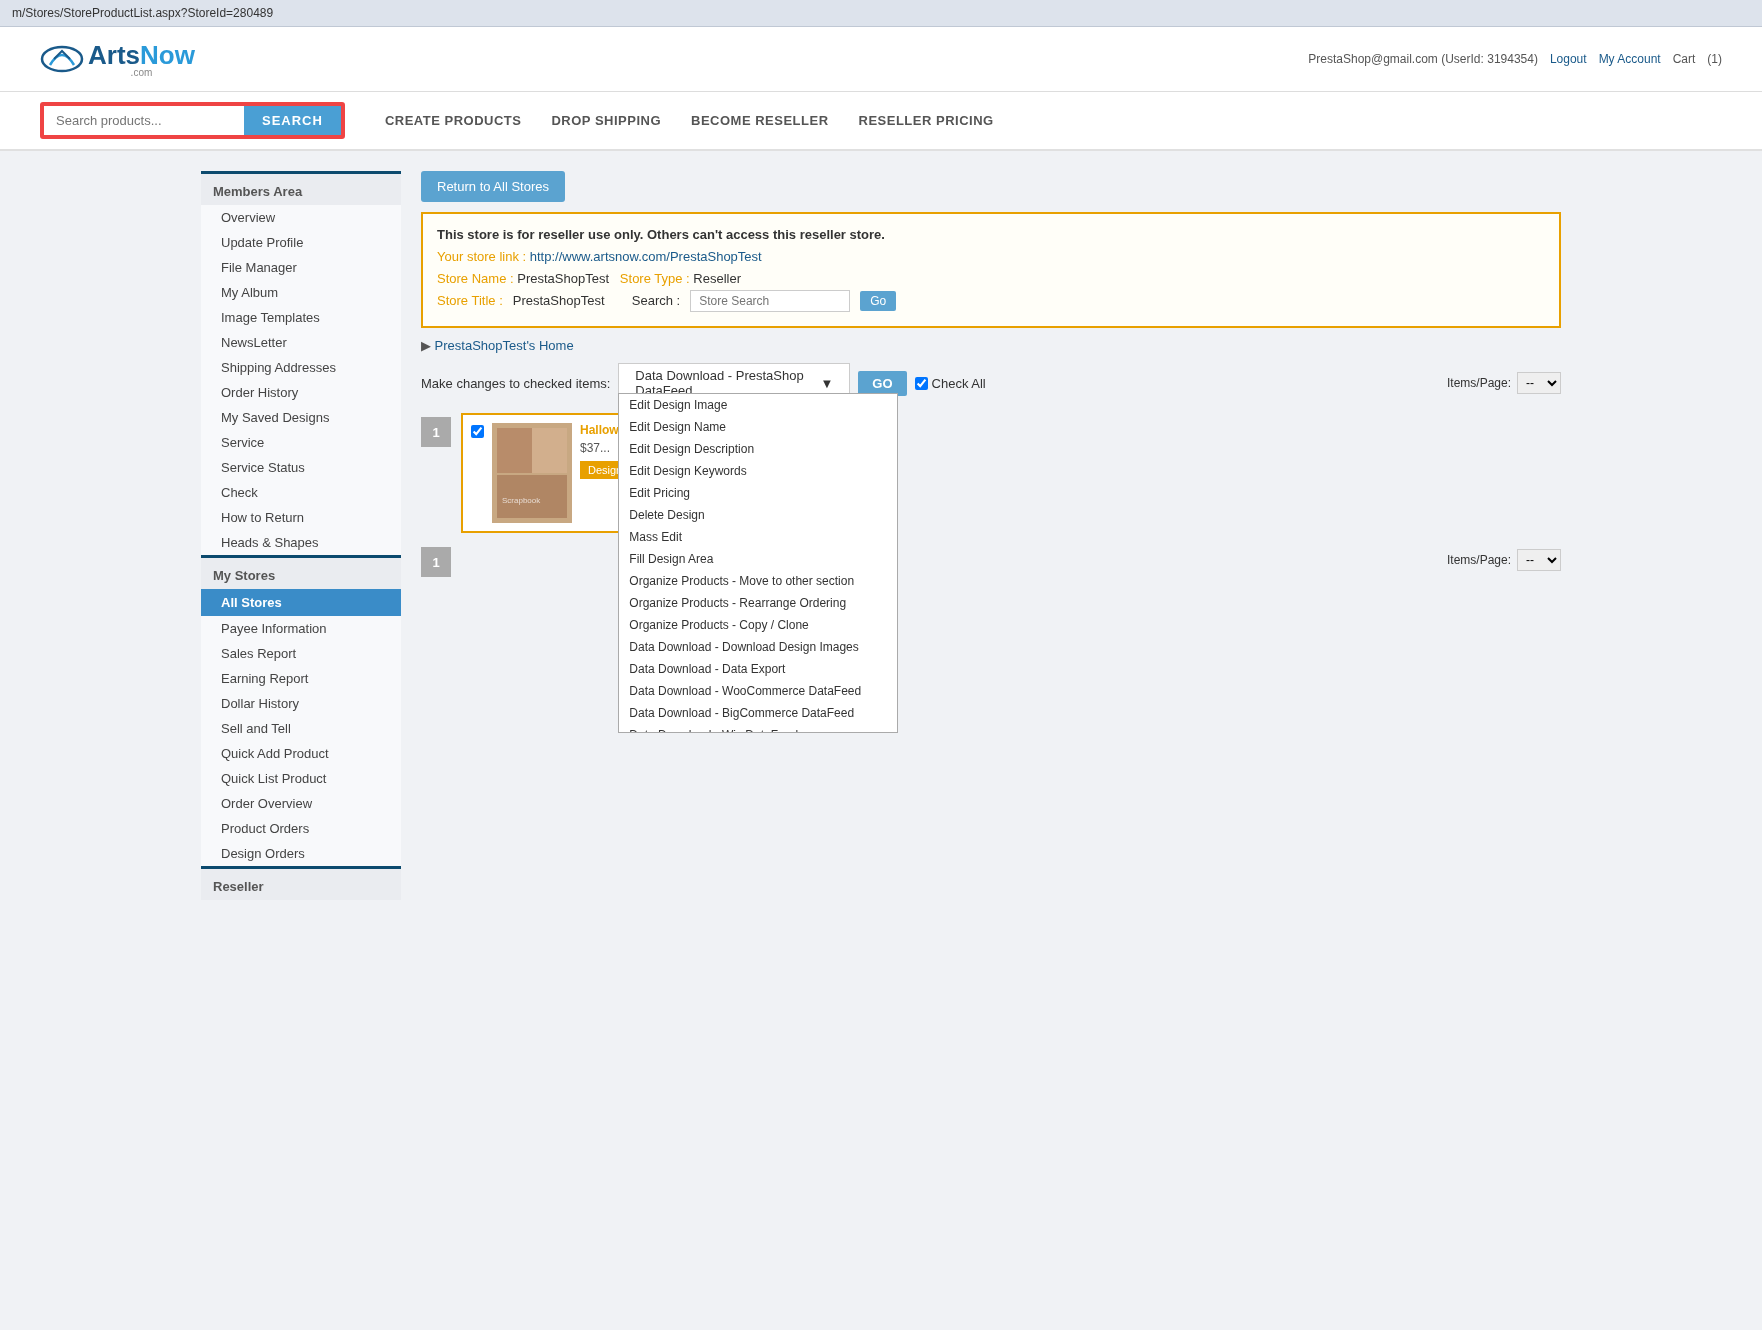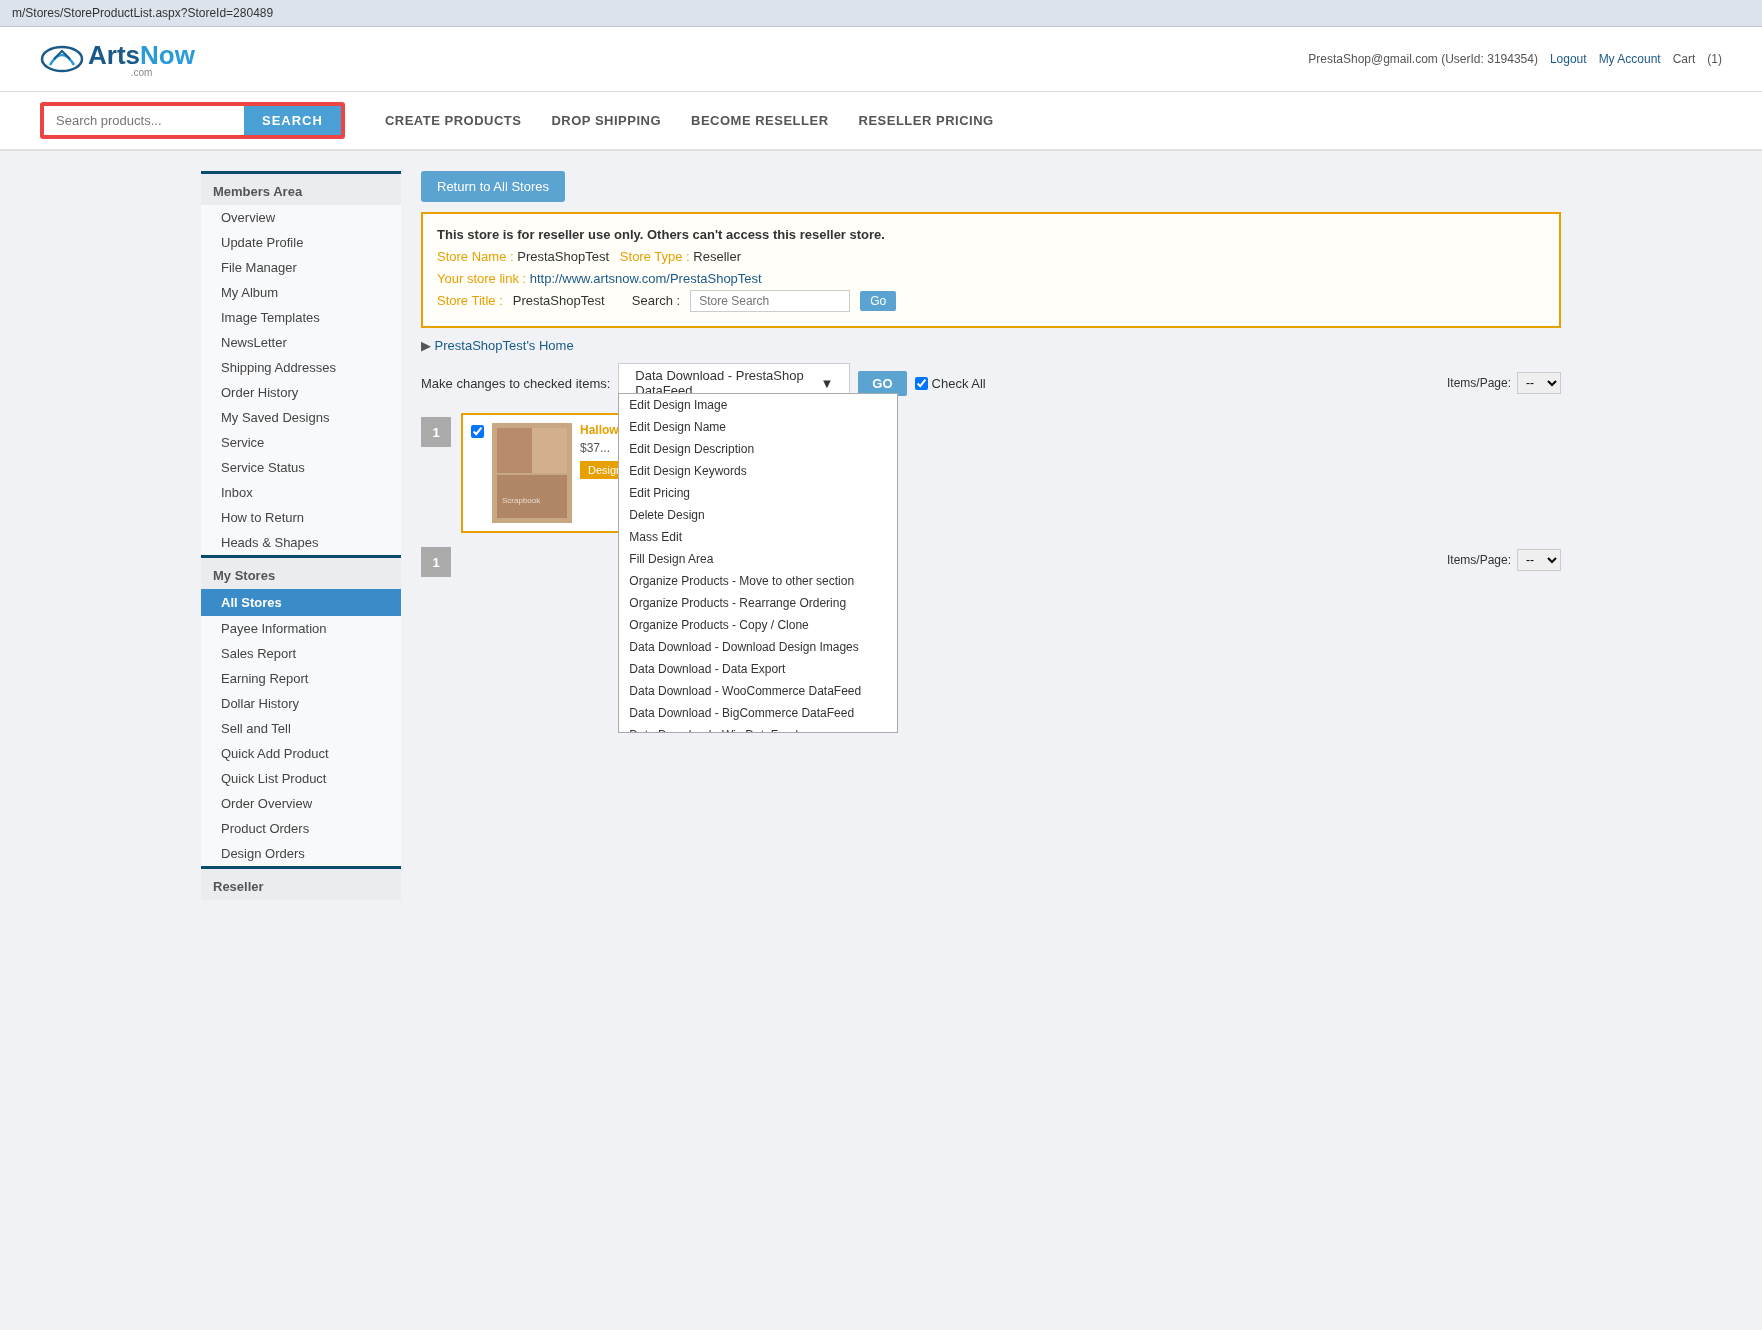--- a/index.html
+++ b/index.html
@@ -382,21 +382,21 @@
     <a class="sidebar-item">Update Profile</a>
     <a class="sidebar-item">File Manager</a>
     <a class="sidebar-item">My Album</a>
     <a class="sidebar-item">Image Templates</a>
     <a class="sidebar-item">NewsLetter</a>
     <a class="sidebar-item">Shipping Addresses</a>
     <a class="sidebar-item">Order History</a>
     <a class="sidebar-item">My Saved Designs</a>
     <a class="sidebar-item">Service</a>
     <a class="sidebar-item">Service Status</a>
-    <a class="sidebar-item">Inbox</a>
+    <a class="sidebar-item">Check</a>
     <a class="sidebar-item">How to Return</a>
     <a class="sidebar-item">Heads &amp; Shapes</a>
 
     <div class="sidebar-section-title">My Stores</div>
     <a class="sidebar-item active-blue">All Stores</a>
     <a class="sidebar-item">Payee Information</a>
     <a class="sidebar-item">Sales Report</a>
     <a class="sidebar-item">Earning Report</a>
     <a class="sidebar-item">Dollar History</a>
     <a class="sidebar-item">Sell and Tell</a>
@@ -411,29 +411,29 @@
 
   <div class="content">
 
     
     <button class="return-btn">Return to All Stores</button>
 
     
     <div class="store-info-box">
       <div class="bold">This store is for reseller use only. Others can't access this reseller store.</div>
       <div>
+        <span class="orange">Your store link :</span>
+        <a class="link" href="#">http://www.artsnow.com/PrestaShopTest</a>
+      </div>
+      <div>
         <span class="orange">Store Name :</span>
         <span>PrestaShopTest</span>
         &nbsp;
         <span class="orange">Store Type :</span>
         <span>Reseller</span>
-      </div>
-      <div>
-        <span class="orange">Your store link :</span>
-        <a class="link" href="#">http://www.artsnow.com/PrestaShopTest</a>
       </div>
       <div class="store-title-row">
         <span class="orange">Store Title :</span>
         <span>PrestaShopTest</span>
         &nbsp;&nbsp;
         <span>Search :</span>
         <input class="store-search-box" type="text" placeholder="Store Search" style="">
         <button class="go-btn">Go</button>
       </div>
     </div>

